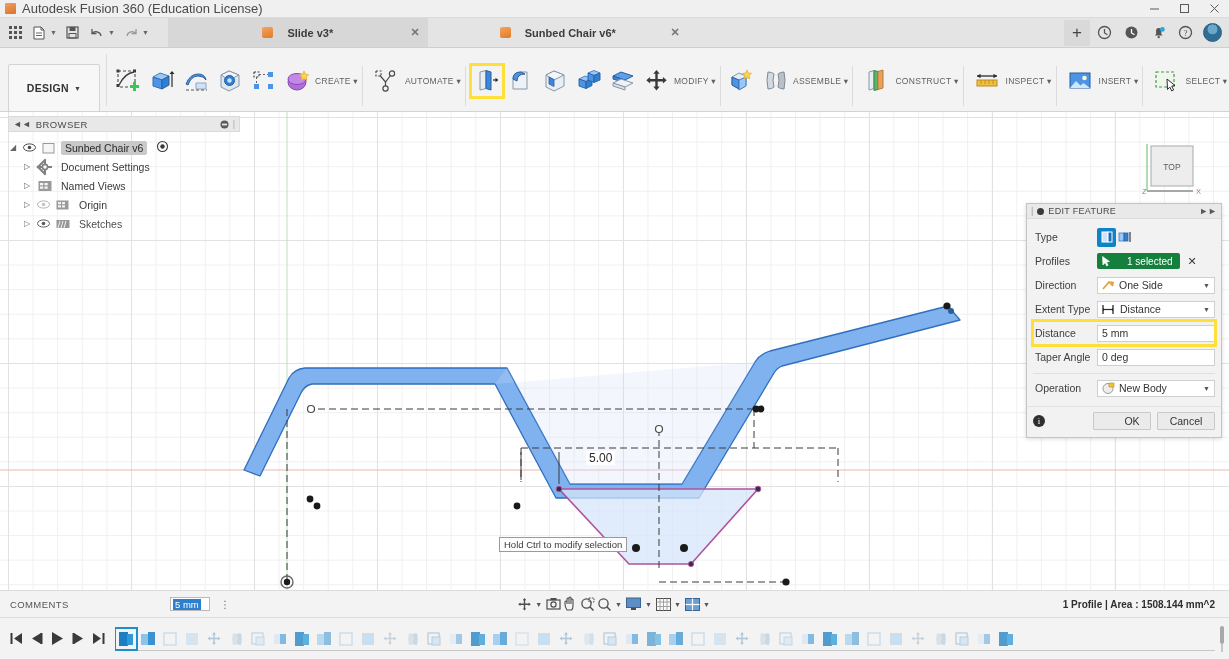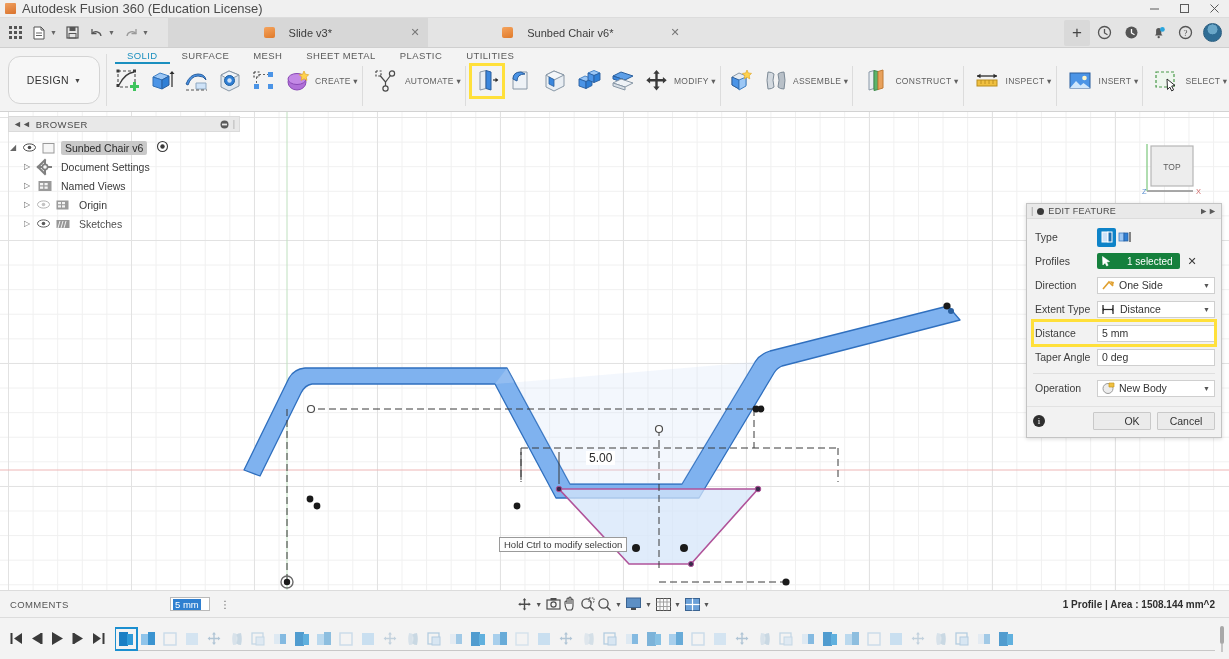--- a/index.html
+++ b/index.html
@@ -38,21 +38,21 @@
   }
   .qtools { display: flex; align-items: center; padding: 0 4px; gap: 2px; }
   .qbtn {
     width: 22px; height: 24px; display: flex; align-items: center;
     justify-content: center; color: #555;
   }
   .qcaret { font-size: 7px; color: #666; margin-left: -2px; margin-right: 3px; }
   .doctabs { display: flex; align-items: stretch; margin-left: 12px; flex: 1; }
   .doctab {
     min-width: 260px; display: flex; align-items: center; justify-content: center;
-    gap: 14px; padding: 0 10px; position: relative; font-size: 11px; color: #3c3c3c;
+    gap: 14px; padding: 0 10px; position: relative; font-size: 11px; color: #3c3c3c; font-weight: bold;
   }
   .doctab.active { background: #d7d7d7; }
   .doctab.inactive { background: #e4e4e4; }
   .docicon {
     width: 11px; height: 11px; border-radius: 2px;
     background: linear-gradient(160deg,#f5a45e,#e07a2a);
   }
   .tabclose { position: absolute; right: 8px; font-size: 11px; color: #777; }
   .rtools { display: flex; align-items: center; gap: 1px; padding-right: 4px; }
   .rbtn {
@@ -66,24 +66,24 @@
     border: 1px solid #2a5e80;
   }
 
   
   .ribbon {
     position: absolute; left: 0; top: 48px; width: 1229px; height: 64px;
     background: #f3f3f3; border-bottom: 1px solid #d2d2d2;
     display: flex; align-items: flex-start;
   }
   .design-btn {
-    width: 92px; height: 48px; margin: 8px 6px 0 8px;
-    border: 1px solid #d4d4d4; background: #f7f7f7; border-radius: 12px;
+    width: 92px; height: 48px; margin: 16px 6px 0 8px;
+    border: 1px solid #d4d4d4; background: #f7f7f7; border-radius: 2px;
     display: flex; align-items: center; justify-content: center;
-    font-size: 10.5px; color: #333; letter-spacing: .3px; gap: 5px;
+    font-size: 10.5px; color: #333; letter-spacing: .3px; gap: 5px; font-weight: bold;
   }
   .divider-v { width: 1px; height: 52px; background: #dcdcdc; margin-top: 6px; }
   .ribbon-main { flex: 1; position: relative; height: 64px; }
   .tabrow {
     position: absolute; left: 0; top: 0; height: 16px;
     display: flex; align-items: center; gap: 0px;
   }
   .rtab {
     font-size: 9.5px; color: #5a5a5a; letter-spacing: .4px;
     padding: 0 12px; height: 16px; line-height: 16px; white-space: nowrap;
@@ -400,28 +400,20 @@
 
   <div class="ribbon">
     <div class="design-btn">
       <span>DESIGN</span>
       <span style="font-size:7px;color:#444;">▼</span>
     </div>
     <div class="divider-v"></div>
 
     <div class="ribbon-main">
 
-      <div class="tabrow" style="left:8px;">
-        <div class="rtab active">SOLID</div>
-        <div class="rtab">SURFACE</div>
-        <div class="rtab">MESH</div>
-        <div class="rtab">SHEET METAL</div>
-        <div class="rtab">PLASTIC</div>
-        <div class="rtab">UTILITIES</div>
-      </div>
 
       <div class="toolrow" style="left:4px;">
 
         <div class="tgroup">
           <div class="tgroup-icons">
             <div class="tbtn">
               <svg width="26" height="26">
                 <rect x="3" y="3" width="17" height="16" fill="none" stroke="#4a4a4a" stroke-width="1.1" stroke-dasharray="3 2"></rect>
                 <path d="M4 17 q6 -12 15 -13" fill="none" stroke="#3a3a3a" stroke-width="1.3"></path>
                 <g fill="#3a3a3a">

